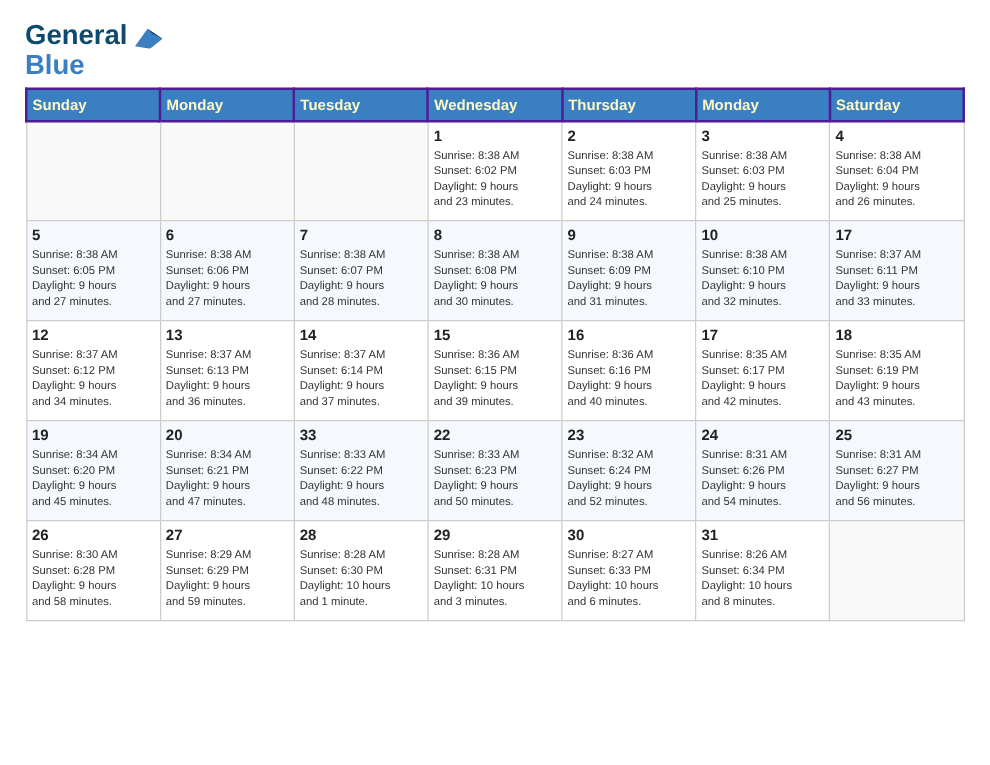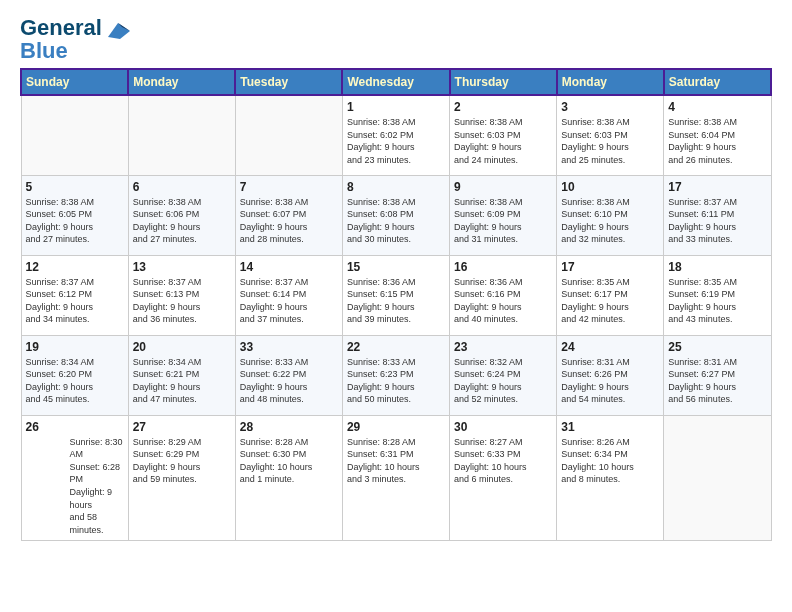--- a/index.html
+++ b/index.html
@@ -300,21 +300,21 @@
             <div class="day-number">25</div>
             <div class="day-info" style="white-space: pre-line;">Sunrise: 8:31 AM
 Sunset: 6:27 PM
 Daylight: 9 hours
 and 56 minutes.</div>
           </td>
         </tr>
         <tr>
           <td>
             <div class="day-number">26</div>
-            <div class="day-info" style="white-space: pre-line; margin-left: 44px;">Sunrise: 8:30 AM
+            <div class="day-info" style="white-space: pre-line;">Sunrise: 8:30 AM
 Sunset: 6:28 PM
 Daylight: 9 hours
 and 58 minutes.</div>
           </td>
           <td>
             <div class="day-number">27</div>
             <div class="day-info" style="white-space: pre-line;">Sunrise: 8:29 AM
 Sunset: 6:29 PM
 Daylight: 9 hours
 and 59 minutes.</div>

